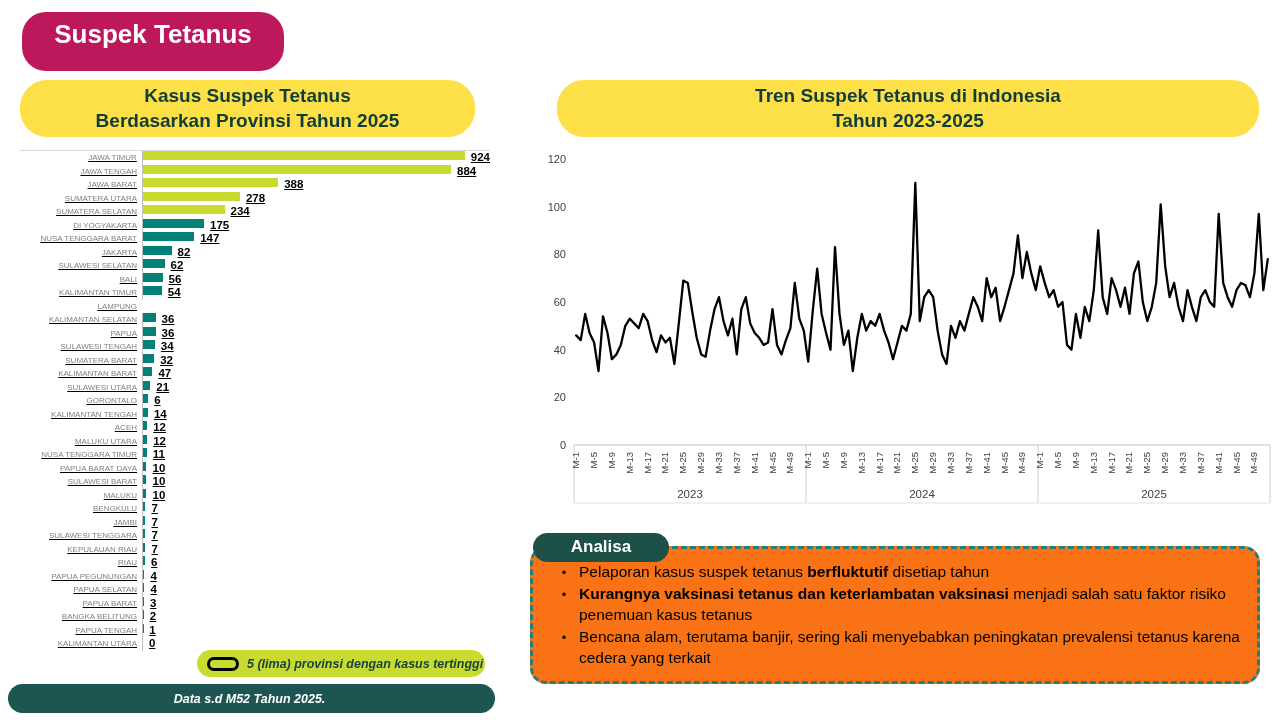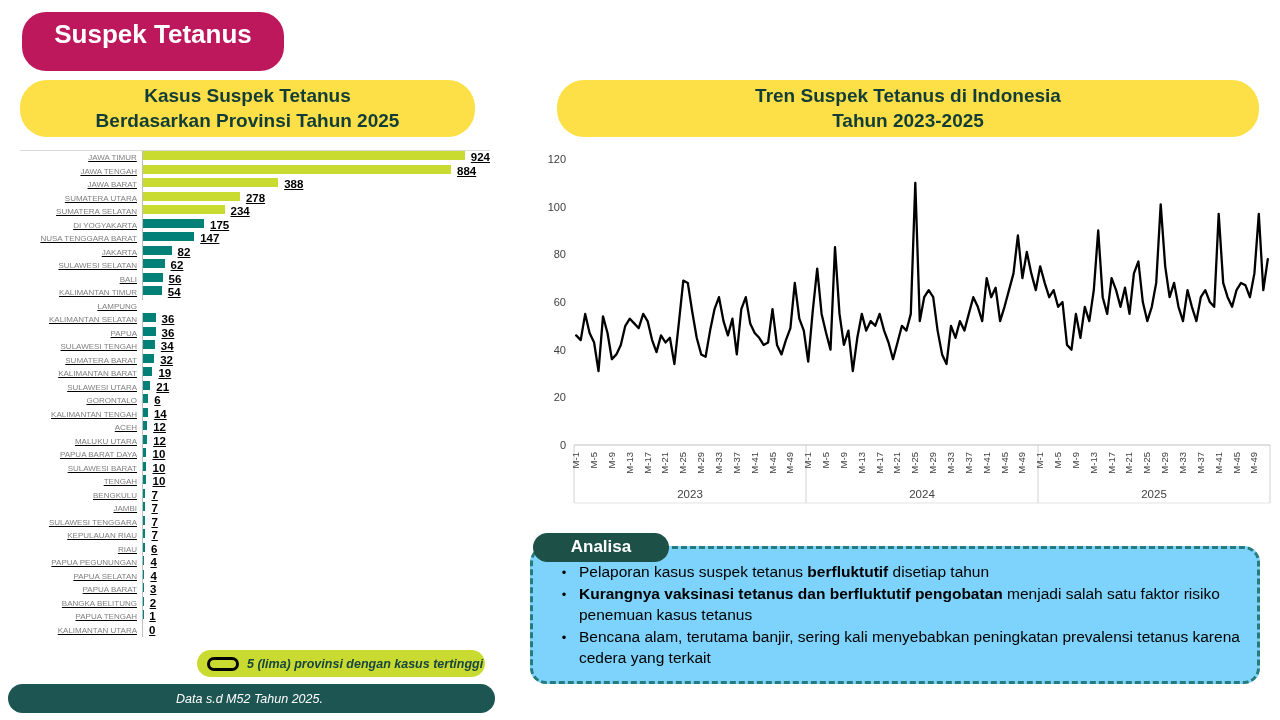--- a/index.html
+++ b/index.html
@@ -47,30 +47,30 @@
     display:inline-block; width:32px; height:14px; border:3.5px solid #000;
     border-radius:9px; margin-right:8px; background:transparent; flex:none;
   }
 
   .footer-pill{
     position:absolute; left:8px; top:684px; width:487px; height:29px;
     background:#1d5552; border-radius:15px; color:#fff; font-style:italic;
     font-size:12.5px; display:flex; align-items:center; justify-content:center;
     white-space:nowrap;
   }
-  .footer-pill .b{ font-weight:normal; margin-right:4px; }
+  .footer-pill .b{ font-weight:bold; margin-right:4px; }
 
   
   .trend-svg{ position:absolute; left:540px; top:148px; }
   .trend-svg text{ font-family:"Liberation Sans", sans-serif; fill:#404040; }
 
   
   .analisa-box{
     position:absolute; left:530px; top:546px; width:730px; height:138px;
-    border:3px dashed #247c7c; border-radius:16px; background:#7dd3fc;
+    border:3px dashed #247c7c; border-radius:16px; background:#f97316;
     padding:13px 16px 6px 16px;
   }
   .analisa-header{
     position:absolute; left:0px; top:-16px; width:136px; height:29px;
     background:#1d5047; border-radius:15px; color:#fff; font-weight:bold;
     font-size:17px; text-align:center; line-height:28px;
   }
   .analisa-list{ list-style:none; }
   .analisa-list li{ display:flex; font-size:15.5px; line-height:1.32; color:#000; margin-bottom:2px; }
   .analisa-list .dot{ width:30px; flex:none; text-align:center; font-size:13px; padding-top:2px; }
@@ -199,21 +199,21 @@
         <span class="prov-label">SUMATERA BARAT</span>
         <span class="bar-cell">
           <span class="bar" style="width: 11.1515px; background: rgb(3, 128, 120);"></span>
           <span class="bar-value">32</span>
         </span>
       </div>
       <div class="bar-row">
         <span class="prov-label">KALIMANTAN BARAT</span>
         <span class="bar-cell">
           <span class="bar" style="width: 9.40909px; background: rgb(3, 128, 120);"></span>
-          <span class="bar-value">19</span>
+          <span class="bar-value">47</span>
         </span>
       </div>
       <div class="bar-row">
         <span class="prov-label">SULAWESI UTARA</span>
         <span class="bar-cell">
           <span class="bar" style="width: 7.31818px; background: rgb(3, 128, 120);"></span>
           <span class="bar-value">21</span>
         </span>
       </div>
       <div class="bar-row">
@@ -238,35 +238,42 @@
         </span>
       </div>
       <div class="bar-row">
         <span class="prov-label">MALUKU UTARA</span>
         <span class="bar-cell">
           <span class="bar" style="width: 4.18182px; background: rgb(3, 128, 120);"></span>
           <span class="bar-value">12</span>
         </span>
       </div>
       <div class="bar-row">
+        <span class="prov-label">NUSA TENGGARA TIMUR</span>
+        <span class="bar-cell">
+          <span class="bar" style="width: 3.83333px; background: rgb(3, 128, 120);"></span>
+          <span class="bar-value">11</span>
+        </span>
+      </div>
+      <div class="bar-row">
         <span class="prov-label">PAPUA BARAT DAYA</span>
         <span class="bar-cell">
           <span class="bar" style="width: 3.48485px; background: rgb(3, 128, 120);"></span>
           <span class="bar-value">10</span>
         </span>
       </div>
       <div class="bar-row">
         <span class="prov-label">SULAWESI BARAT</span>
         <span class="bar-cell">
           <span class="bar" style="width: 3.48485px; background: rgb(3, 128, 120);"></span>
           <span class="bar-value">10</span>
         </span>
       </div>
       <div class="bar-row">
-        <span class="prov-label">TENGAH</span>
+        <span class="prov-label">MALUKU</span>
         <span class="bar-cell">
           <span class="bar" style="width: 3.48485px; background: rgb(3, 128, 120);"></span>
           <span class="bar-value">10</span>
         </span>
       </div>
       <div class="bar-row">
         <span class="prov-label">BENGKULU</span>
         <span class="bar-cell">
           <span class="bar" style="width: 2.43939px; background: rgb(3, 128, 120);"></span>
           <span class="bar-value">7</span>
@@ -414,21 +421,21 @@
 
   <div class="analisa-box">
     <div class="analisa-header">Analisa</div>
     <ul class="analisa-list" id="analisa-list">
         <li>
           <span class="dot">•</span>
           <span><span>Pelaporan kasus suspek tetanus </span><span class="b">berfluktutif</span><span> disetiap tahun</span></span>
         </li>
         <li>
           <span class="dot">•</span>
-          <span><span class="b">Kurangnya vaksinasi tetanus dan berfluktutif pengobatan</span><span> menjadi salah satu faktor risiko penemuan kasus tetanus</span></span>
+          <span><span class="b">Kurangnya vaksinasi tetanus dan keterlambatan vaksinasi</span><span> menjadi salah satu faktor risiko penemuan kasus tetanus</span></span>
         </li>
         <li>
           <span class="dot">•</span>
           <span><span>Bencana alam, terutama banjir, sering kali menyebabkan peningkatan prevalensi tetanus karena cedera yang terkait</span></span>
         </li>
       </ul>
   </div>
 
 </div>
 

